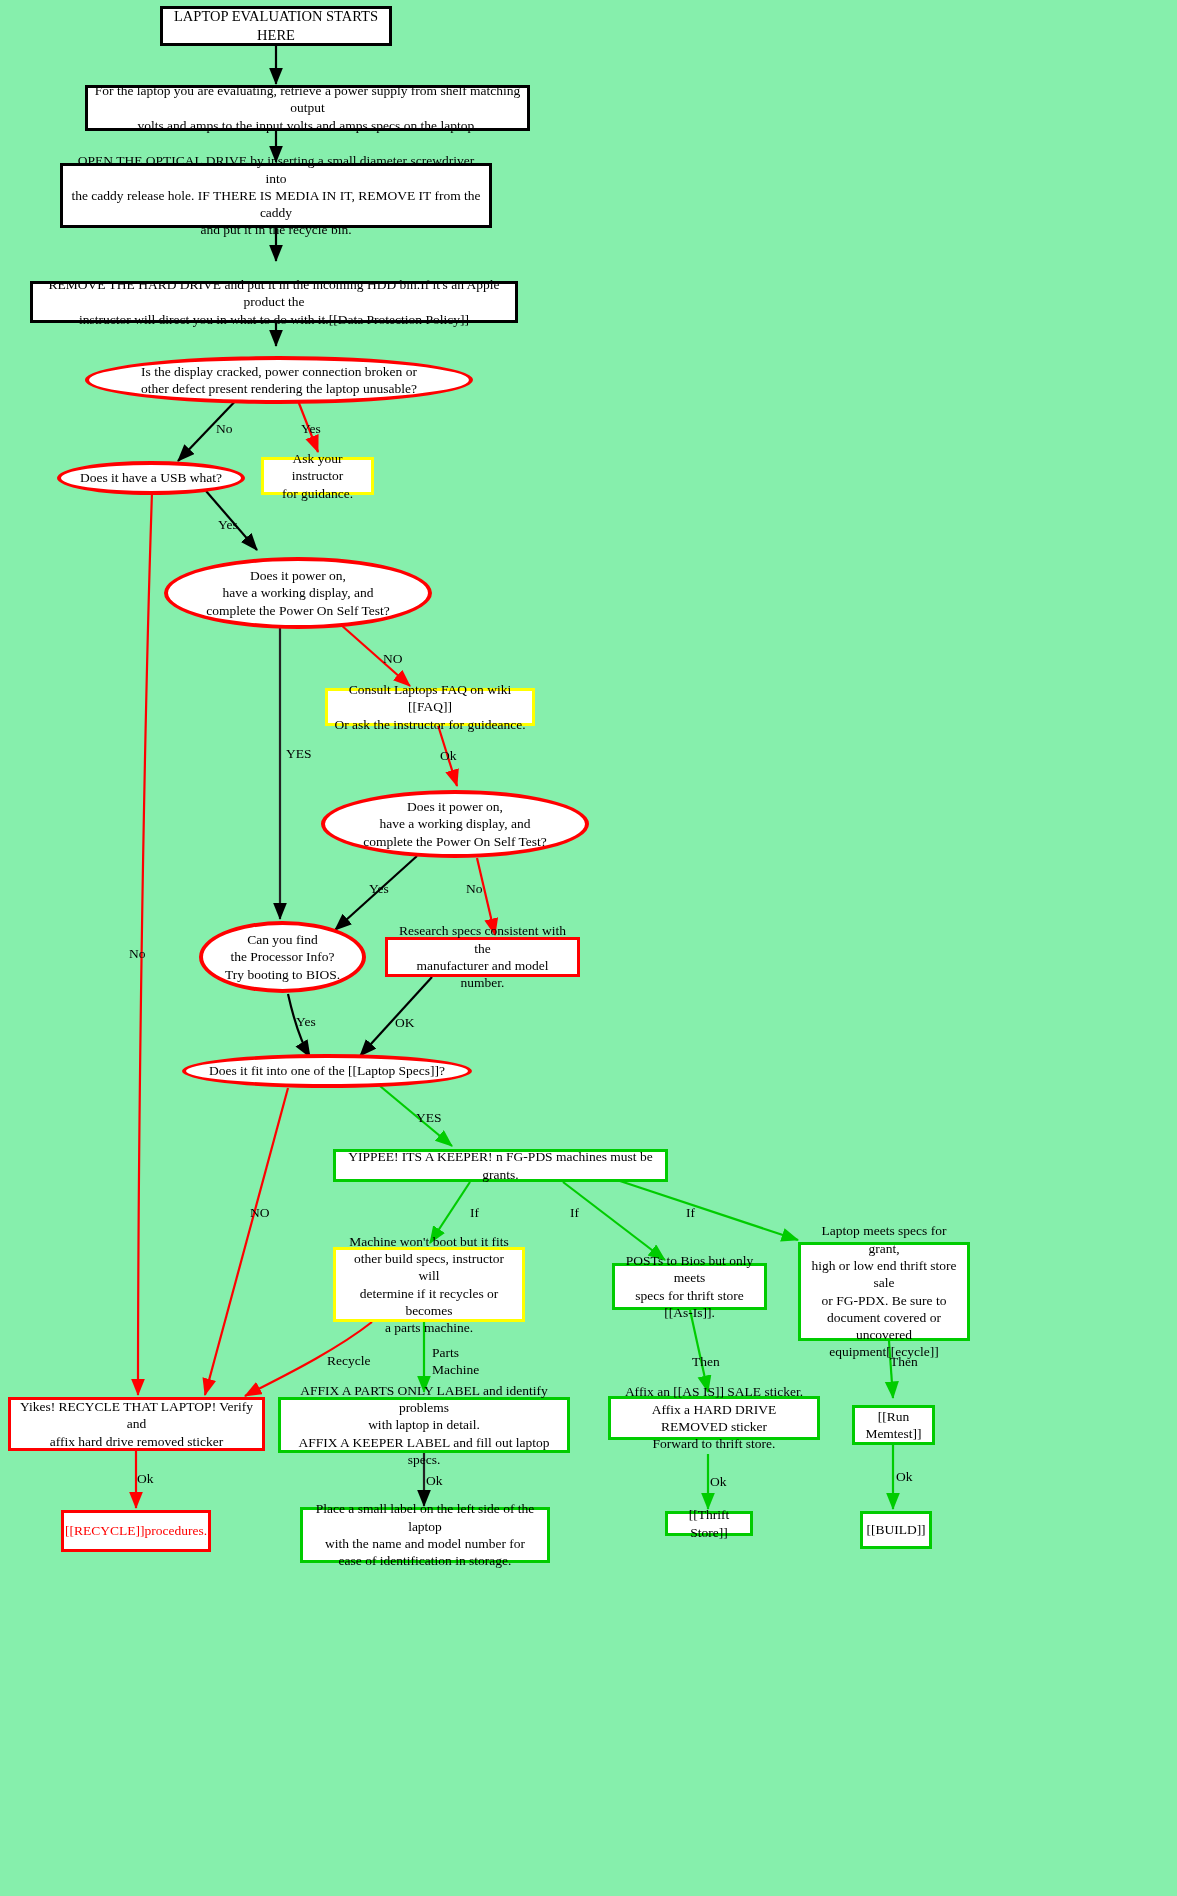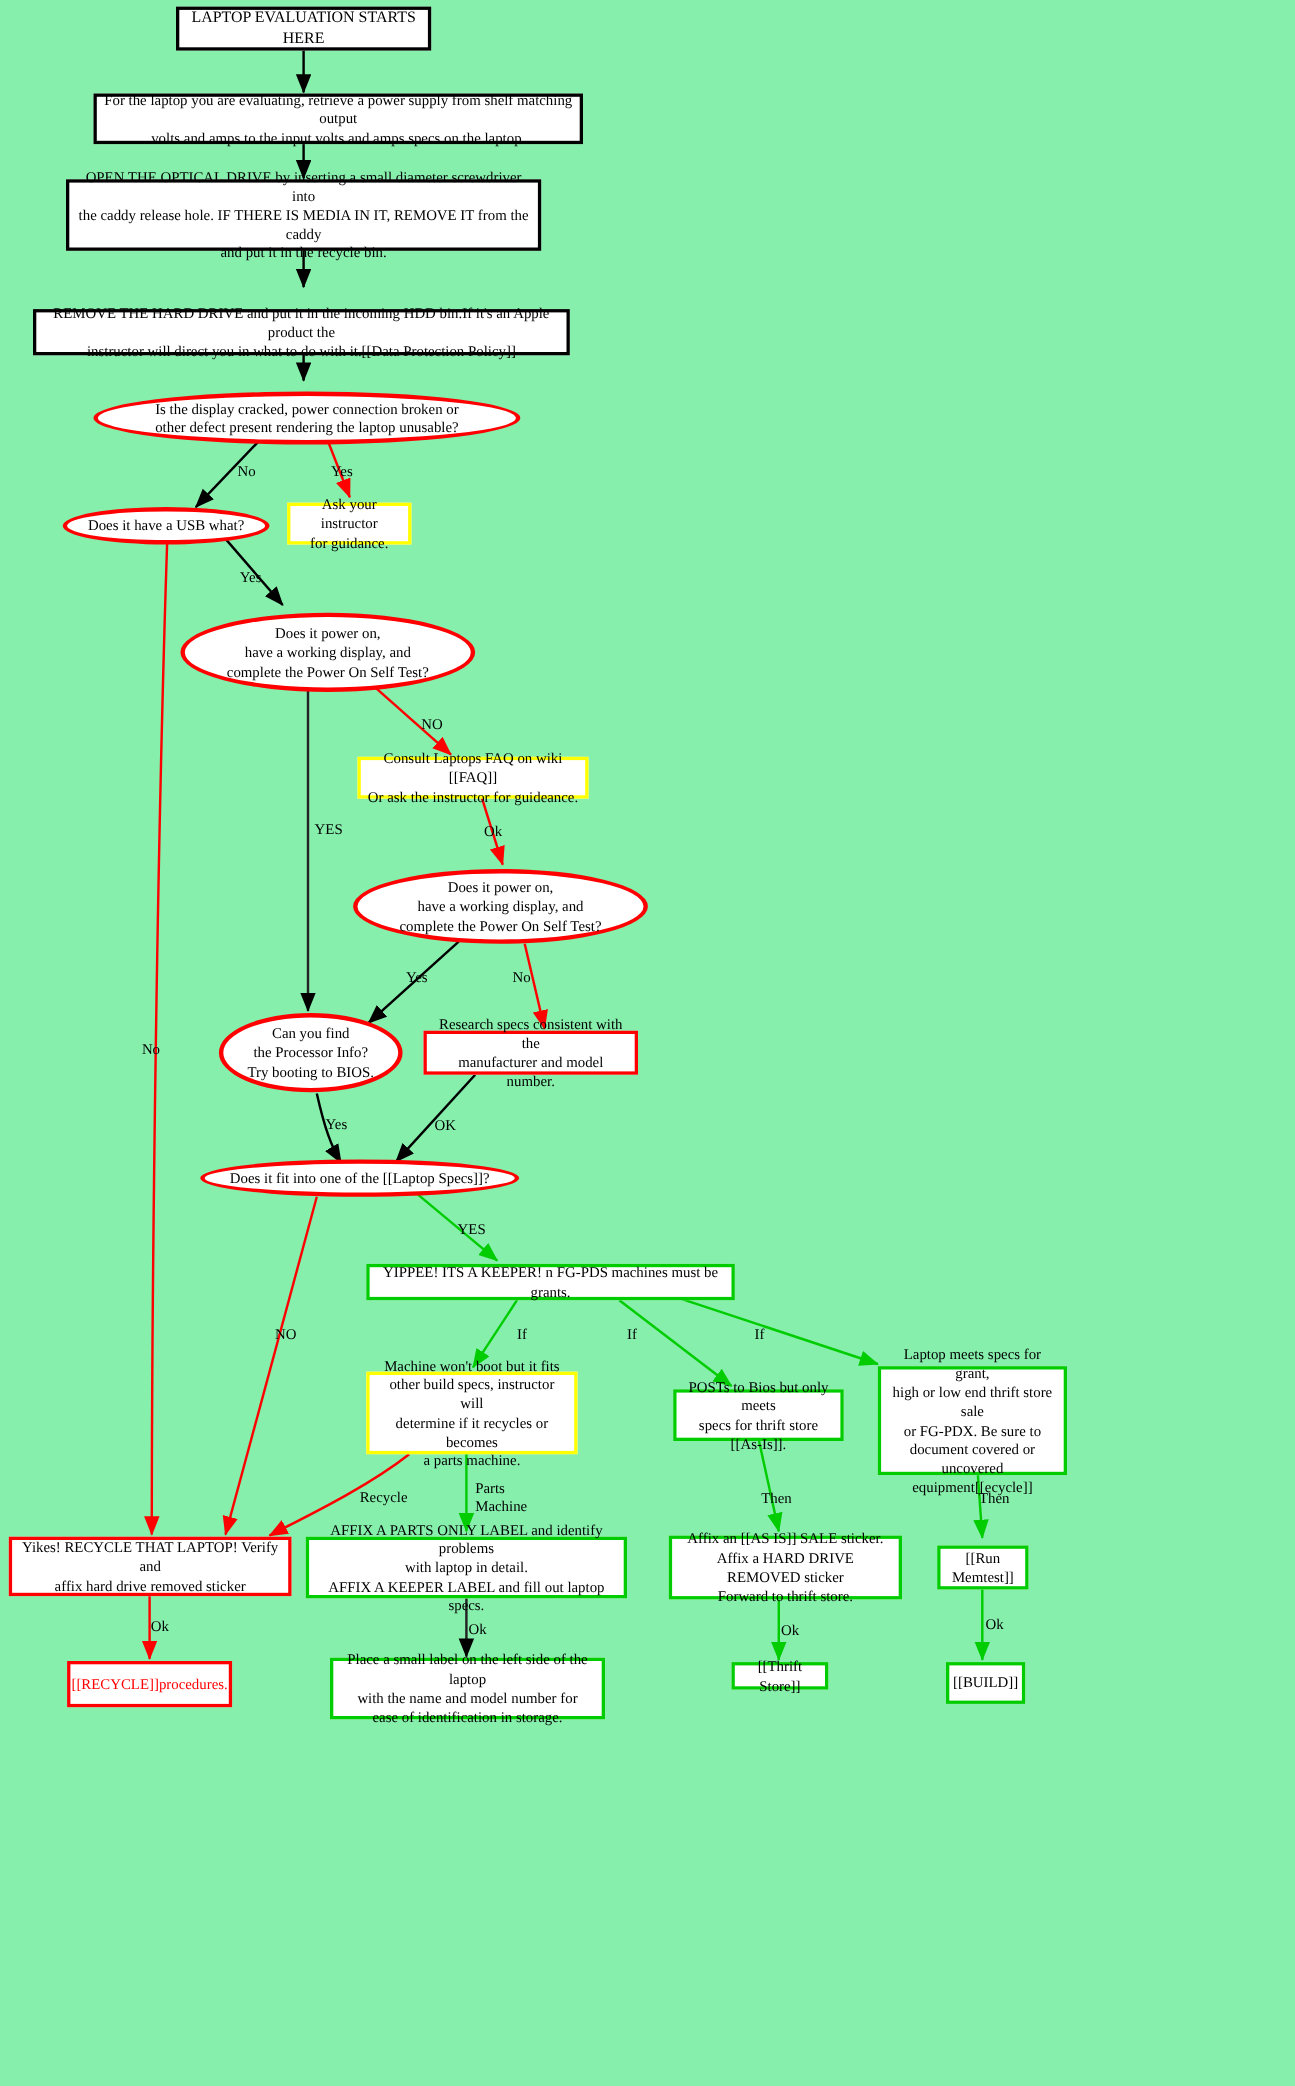--- a/index.html
+++ b/index.html
@@ -229,21 +229,21 @@
     <span class="txt" style="white-space:pre-line;">Yikes! RECYCLE THAT LAPTOP! Verify and
 affix hard drive removed sticker</span>
   </div>
 
   <div class="node box b-green fs13" style="left:278px; top:1397px; width:292px; height:56px;">
     <span class="txt" style="white-space:pre-line;">AFFIX A PARTS ONLY LABEL and identify problems
 with laptop in detail.
 AFFIX A KEEPER LABEL and fill out laptop specs.</span>
   </div>
 
-  <div class="node box b-green fs13" style="left:608px; top:1396px; width:212px; height:58px;">
+  <div class="node box b-green fs13" style="left:608px; top:1396px; width:212px; height:44px;">
     <span class="txt" style="white-space:pre-line;">Affix an [[AS IS]] SALE sticker.
 Affix a HARD DRIVE REMOVED sticker
 Forward to thrift store.</span>
   </div>
 
   <div class="node box b-green fs13" style="left:852px; top:1405px; width:83px; height:40px;">
     <span class="txt">[[Run Memtest]]</span>
   </div>
 
   <div class="node box b-red fs13 txt-red" style="left:61px; top:1510px; width:150px; height:42px;">

